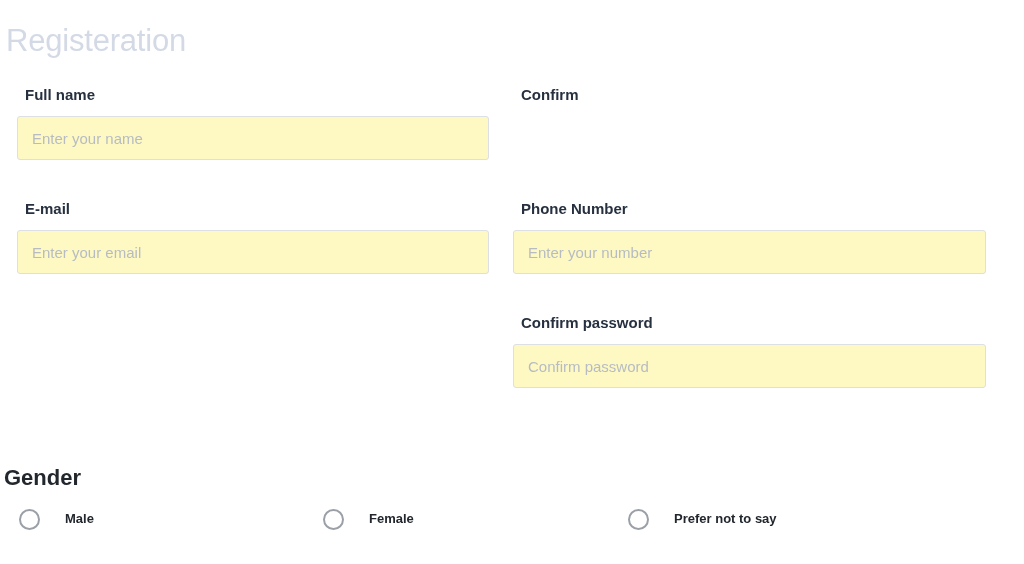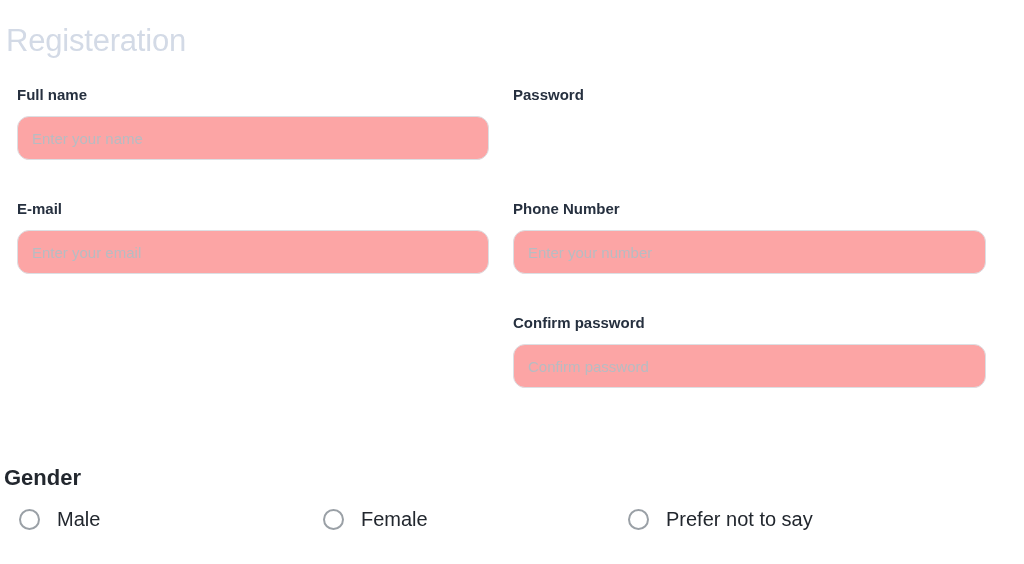--- a/index.html
+++ b/index.html
@@ -54,33 +54,33 @@
   }
   .field.col-left  { left: 17px;  width: 472px; }
   .field.col-right { left: 513px; width: 473px; }
 
   .field-label {
     display: block;
     font-size: 15px;
     font-weight: bold;
     color: #26303f;
     line-height: 18px;
-    margin: 0 0 12px 0;
+    margin: 0 0 12px 8px;
     white-space: nowrap;
   }
 
   .field-input {
     display: block;
     box-sizing: border-box;
     width: 100%;
     height: 44px;
     padding: 0 14px;
     border: 1px solid #dcdfe3;
-    border-radius: 12px;
-    background: #fca5a5;
+    border-radius: 3px;
+    background: #fef9c3;
     font-family: "Liberation Sans", sans-serif;
     font-size: 15px;
     color: #3a3a3a;
     outline: none;
   }
   .field-input::placeholder {
     color: #b7bcc2;
     opacity: 1;
   }
 
@@ -123,43 +123,43 @@
   .radio-mark {
     box-sizing: border-box;
     width: 21px;
     height: 21px;
     border: 2px solid #9aa0a6;
     border-radius: 50%;
     background: #ffffff;
     flex: 0 0 auto;
   }
   .radio-label {
-    margin-left: 17px;
-    font-size: 20px;
-    font-weight: normal;
+    margin-left: 25px;
+    font-size: 13px;
+    font-weight: bold;
     color: #22272e;
     line-height: 18px;
   }
 </style>
 </head>
 <body>
 
 <div class="page">
 
   <h1 class="page-title">Registeration</h1>
 
   <div class="form-grid">
 
     <div class="form-row">
       <div class="field col-left">
         <label class="field-label">Full name</label>
         <input class="field-input" type="text" placeholder="Enter your name" style="">
       </div>
       <div class="field col-right">
-        <label class="field-label">Password</label>
+        <label class="field-label">Confirm</label>
       </div>
     </div>
 
     <div class="form-row">
       <div class="field col-right">
         <label class="field-label">Phone Number</label>
         <input class="field-input" type="text" placeholder="Enter your number" style="">
       </div>
       <div class="field col-left">
         <label class="field-label">E-mail</label>

